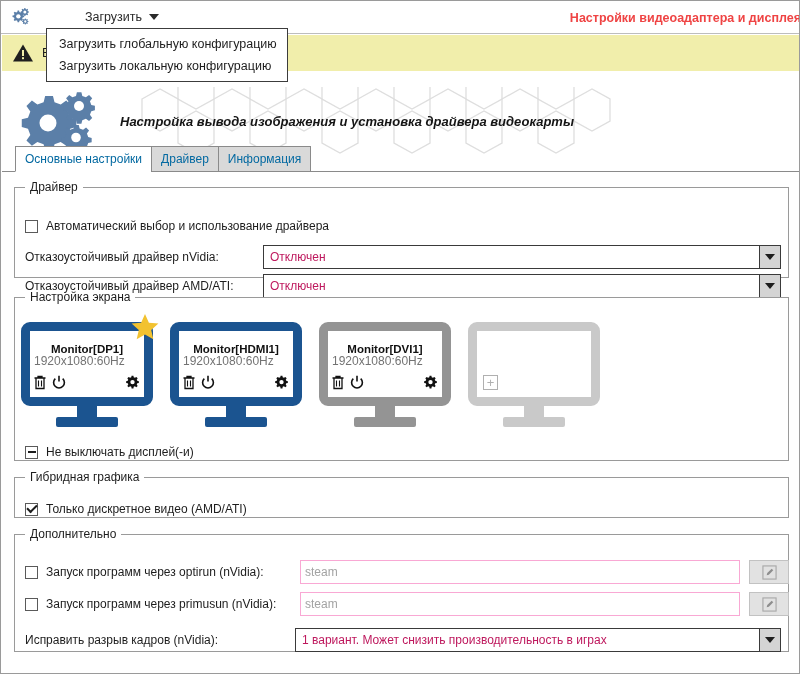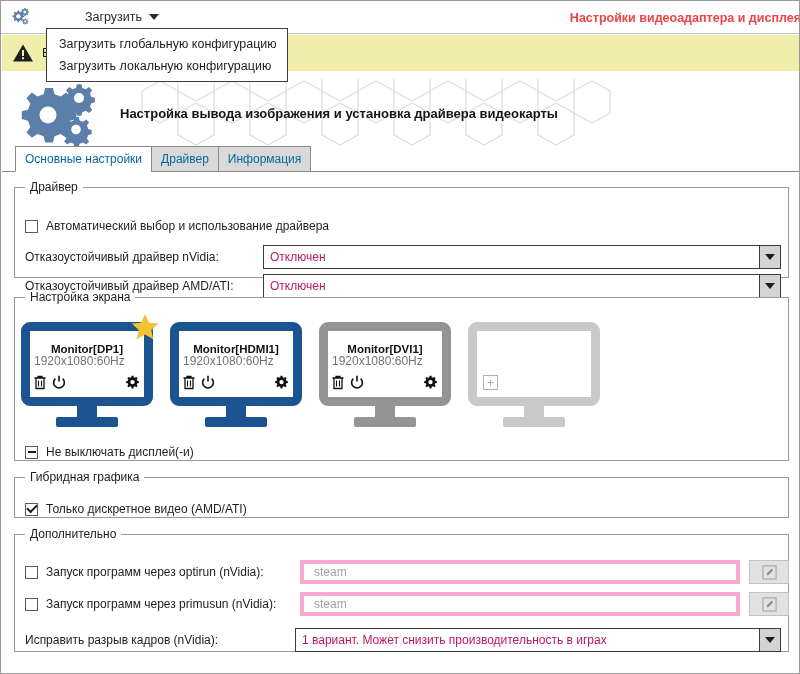--- a/index.html
+++ b/index.html
@@ -75,24 +75,25 @@
     width: 798px; height: 36px;
     background: #f1eeab;
     display: flex; align-items: center;
     padding-left: 10px; gap: 8px;
     z-index: 10;
   }
   .warn-text { font-size: 12.5px; color: #1d1d1d; white-space: nowrap; }
 
   
   .banner {
-    position: absolute; left: 1px; top: 78px;
+    position: absolute; left: 1px; top: 86px;
     width: 798px; height: 75px;
     background: #ffffff;
     overflow: hidden;
+    font-style: italic;
   }
   .banner .hex {
     position: absolute; left: 120px; top: -18px;
     width: 560px; height: 110px; opacity: 0.5;
   }
   .banner .gears { position: absolute; left: 16px; top: 4px; }
   .banner .bantext {
     position: absolute; left: 118px; top: 27px;
     font-size: 13px; font-weight: 700; color: #151515;
   }
@@ -172,24 +173,24 @@
   }
   .combo .arrowbox::after {
     content: ""; width: 0; height: 0;
     border-left: 5px solid transparent;
     border-right: 5px solid transparent;
     border-top: 6px solid #1d1d1d;
   }
 
   .txtin {
     position: absolute; height: 24px;
-    border: 4px solid #f9a8d4; background: #ffffff;
+    border: 1px solid #f9a8d4; background: #ffffff;
     display: flex; align-items: center;
     font-size: 12px; color: #a3a3a3;
-    padding-left: 10px; cursor: text;
+    padding-left: 4px; cursor: text;
   }
   .editbtn {
     position: absolute; width: 40px; height: 24px;
     background: #e2e2e2; border: 1px solid #c2c2c2;
     display: flex; align-items: center; justify-content: center;
     cursor: default;
   }
 
   
   .monitors { position: absolute; left: 18px; top: 308px; display: flex; gap: 17px; }

